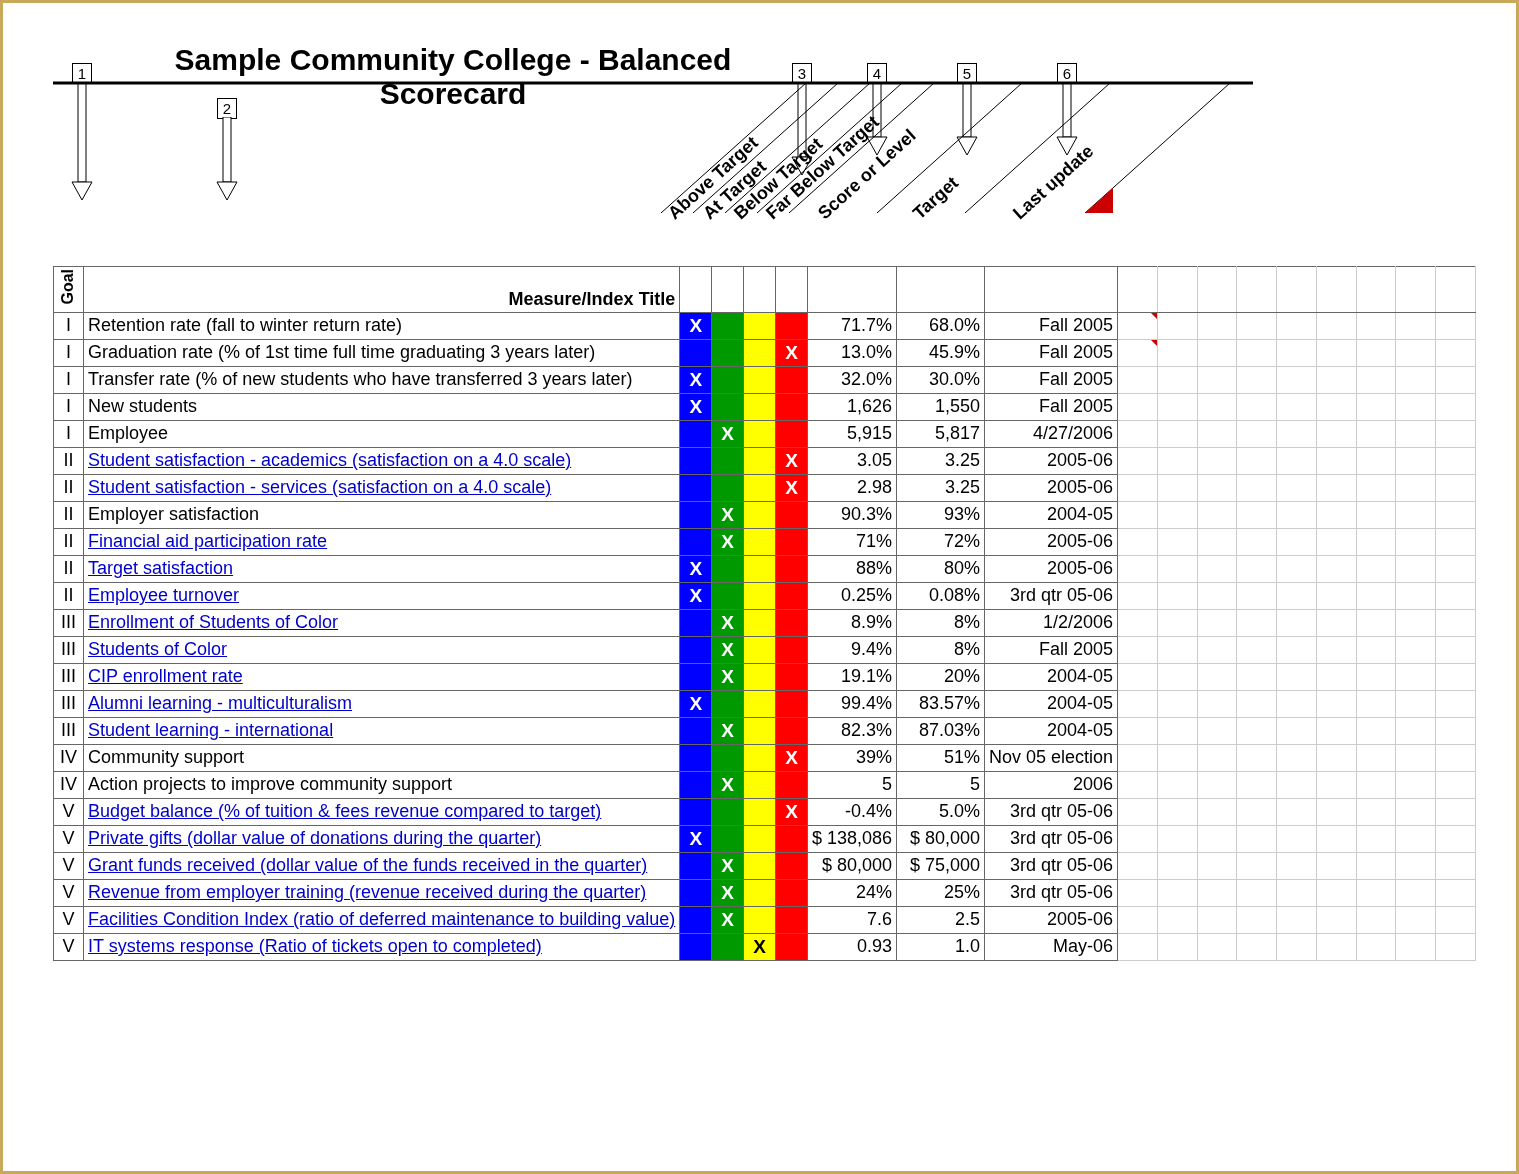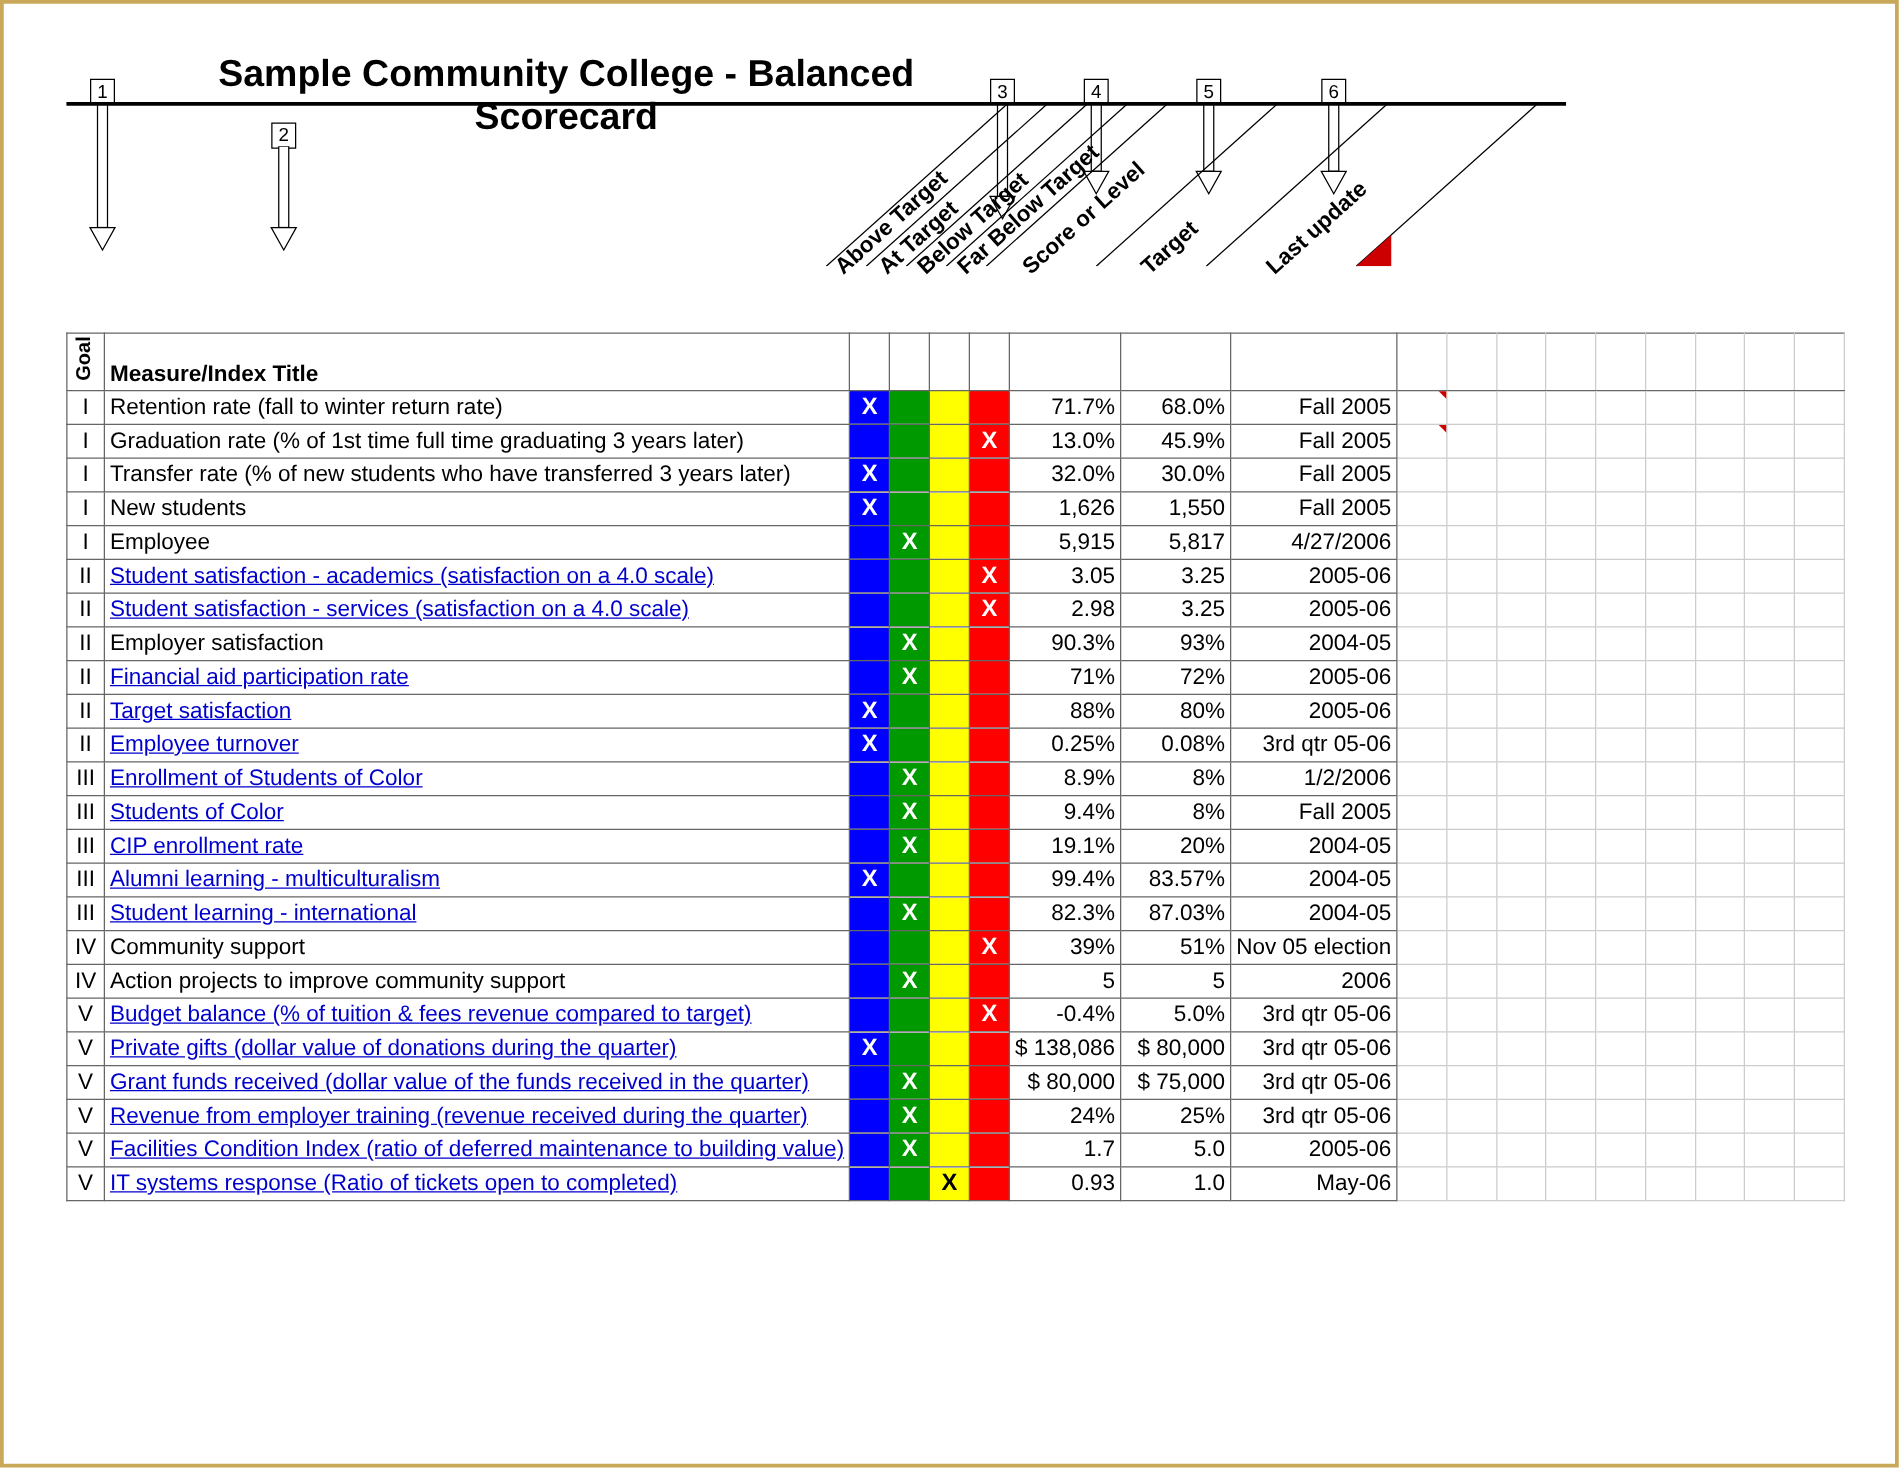--- a/index.html
+++ b/index.html
@@ -173,21 +173,21 @@
   <span class="diag-text" style="left:870px; top:170px;">Target</span>
   <span class="diag-text" style="left:970px; top:170px;">Last update</span>
 </div>
 
 <div style="height:145px;"></div>
 
 <table class="scorecard">
   <tbody>
       <tr class="header-row">
     <th class="col-goal"><span class="goal-label-vert">Goal</span></th>
-    <th class="col-title" style="text-align:left;">Measure/Index Title</th>
+    <th class="col-title" style="text-align:right;">Measure/Index Title</th>
     <th class="col-status"></th>
     <th class="col-status"></th>
     <th class="col-status"></th>
     <th class="col-status"></th>
     <th class="col-score"></th>
     <th class="col-target"></th>
     <th class="col-update"></th>
     <th class="col-extra"></th>
     <th class="col-extra"></th>
     <th class="col-extra"></th>
@@ -640,22 +640,22 @@
         <td class="col-extra" style="border-color: rgb(204, 204, 204);"></td>
         <td class="col-extra" style="border-color: rgb(204, 204, 204);"></td>
       </tr>
       <tr>
         <td class="col-goal">V</td>
         <td class="col-title measure"><span class="link">Facilities Condition Index (ratio of deferred maintenance to building value)</span></td>
         <td class="col-status c-blue"></td>
         <td class="col-status c-green">X</td>
         <td class="col-status c-yellow"></td>
         <td class="col-status c-red"></td>
-        <td class="col-score">1.7</td>
-        <td class="col-target">5.0</td>
+        <td class="col-score">7.6</td>
+        <td class="col-target">2.5</td>
         <td class="col-update">2005-06</td>
         <td class="col-extra" style="border-color: rgb(204, 204, 204);"></td>
         <td class="col-extra" style="border-color: rgb(204, 204, 204);"></td>
         <td class="col-extra" style="border-color: rgb(204, 204, 204);"></td>
         <td class="col-extra" style="border-color: rgb(204, 204, 204);"></td>
         <td class="col-extra" style="border-color: rgb(204, 204, 204);"></td>
         <td class="col-extra" style="border-color: rgb(204, 204, 204);"></td>
         <td class="col-extra" style="border-color: rgb(204, 204, 204);"></td>
         <td class="col-extra" style="border-color: rgb(204, 204, 204);"></td>
         <td class="col-extra" style="border-color: rgb(204, 204, 204);"></td>

